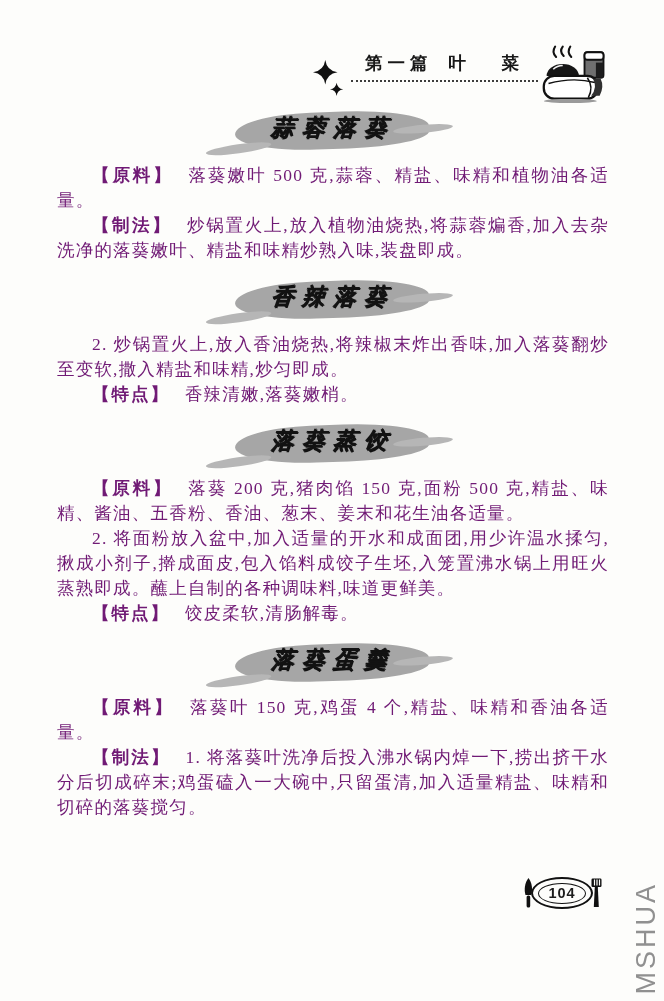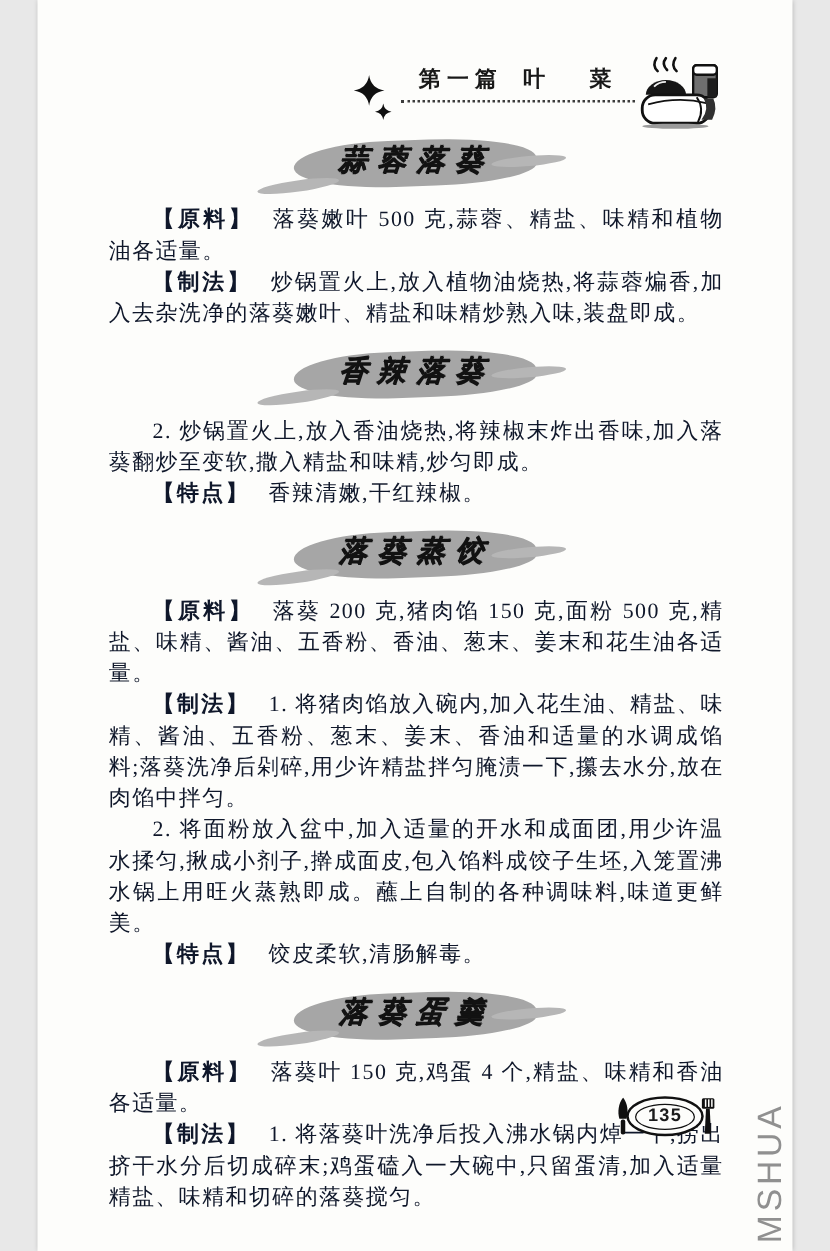--- a/index.html
+++ b/index.html
@@ -3,21 +3,21 @@
 <meta charset="utf-8">
 <style>
   html,body{margin:0;padding:0;}
   body{
     background:#e8e8e8;
     font-family:"Liberation Serif","DejaVu Serif",serif;
     color:#1c1c1c;
   }
   .page{
     position:relative;
-    width:604px;height:1001px;
+    width:664px;height:1001px;
     margin:0 auto;
     background:#fdfdfb;
     overflow:hidden;
     box-shadow:0 0 4px rgba(0,0,0,.25);
   }
 
   
   .header{
     display:flex;align-items:flex-end;justify-content:flex-end;
     padding:44px 52px 0 0;margin-bottom:14px;
@@ -60,21 +60,21 @@
     text-shadow:.6px .6px 0 #121212;
   }
 
   
   .content{padding:0 55px 0 57px;}
   .recipe{margin:0 0 2px;}
   .para{
     margin:0;text-indent:2em;
     font-size:17.5px;line-height:25px;
     letter-spacing:1.2px;text-align:justify;
-    font-weight:500;color:#0f172a;
+    font-weight:500;color:#701a75;
   }
   .lab{font-weight:bold;letter-spacing:2px;margin-right:.85em;}
 
   
   .pagenum{
     position:absolute;right:60px;bottom:92px;
     display:flex;align-items:center;
   }
   .cutlery{fill:#101010;}
   .oval{
@@ -135,29 +135,28 @@
       </div>
       <p class="para"><b class="lab">【原料】</b><span>落葵嫩叶 500 克,蒜蓉、精盐、味精和植物油各适量。</span></p>
       <p class="para"><b class="lab">【制法】</b><span>炒锅置火上,放入植物油烧热,将蒜蓉煸香,加入去杂洗净的落葵嫩叶、精盐和味精炒熟入味,装盘即成。</span></p>
     </section>
 
     <section class="recipe">
       <div class="title-row">
         <span class="brush"><i class="smear"></i><span class="t">香辣落葵</span></span>
       </div>
       <p class="para"><span>2. 炒锅置火上,放入香油烧热,将辣椒末炸出香味,加入落葵翻炒至变软,撒入精盐和味精,炒匀即成。</span></p>
-      <p class="para"><b class="lab">【特点】</b><span>香辣清嫩,干红辣椒。</span></p>
+      <p class="para"><b class="lab">【特点】</b><span>香辣清嫩,落葵嫩梢。</span></p>
     </section>
 
     <section class="recipe">
       <div class="title-row">
         <span class="brush"><i class="smear"></i><span class="t">落葵蒸饺</span></span>
       </div>
       <p class="para"><b class="lab">【原料】</b><span>落葵 200 克,猪肉馅 150 克,面粉 500 克,精盐、味精、酱油、五香粉、香油、葱末、姜末和花生油各适量。</span></p>
-      <p class="para"><b class="lab">【制法】</b><span>1. 将猪肉馅放入碗内,加入花生油、精盐、味精、酱油、五香粉、葱末、姜末、香油和适量的水调成馅料;落葵洗净后剁碎,用少许精盐拌匀腌渍一下,攥去水分,放在肉馅中拌匀。</span></p>
       <p class="para"><span>2. 将面粉放入盆中,加入适量的开水和成面团,用少许温水揉匀,揪成小剂子,擀成面皮,包入馅料成饺子生坯,入笼置沸水锅上用旺火蒸熟即成。蘸上自制的各种调味料,味道更鲜美。</span></p>
       <p class="para"><b class="lab">【特点】</b><span>饺皮柔软,清肠解毒。</span></p>
     </section>
 
     <section class="recipe">
       <div class="title-row">
         <span class="brush"><i class="smear"></i><span class="t">落葵蛋羹</span></span>
       </div>
       <p class="para"><b class="lab">【原料】</b><span>落葵叶 150 克,鸡蛋 4 个,精盐、味精和香油各适量。</span></p>
       <p class="para"><b class="lab">【制法】</b><span>1. 将落葵叶洗净后投入沸水锅内焯一下,捞出挤干水分后切成碎末;鸡蛋磕入一大碗中,只留蛋清,加入适量精盐、味精和切碎的落葵搅匀。</span></p>
@@ -165,21 +164,21 @@
     </section>
 
   </div>
 
   <div class="pagenum">
     <svg class="cutlery" width="13" height="30" viewBox="0 0 13 30" aria-hidden="true">
       <path d="M6.5 0 C2.5 5 2 12 3.5 17 L9.2 17 C10.8 11 10.2 5 6.5 0 Z"></path>
       <rect x="4.6" y="17.5" width="3.6" height="12" rx="1.6"></rect>
     </svg>
     <span class="oval">
-      <span class="oval-inner">135</span>
+      <span class="oval-inner">104</span>
     </span>
     <svg class="cutlery" width="15" height="30" viewBox="0 0 15 30" aria-hidden="true">
       <rect x="2.5" y="0.5" width="10" height="8.5" rx="1.2"></rect>
       <path d="M5.8 9 L4.8 29 L9.8 29 L8.8 9 Z"></path>
       <rect x="4.9" y="1.5" width="1.2" height="6" fill="#fdfdfb"></rect>
       <rect x="7.4" y="1.5" width="1.2" height="6" fill="#fdfdfb"></rect>
       <rect x="9.9" y="1.5" width="1.2" height="6" fill="#fdfdfb"></rect>
     </svg>
   </div>
 

